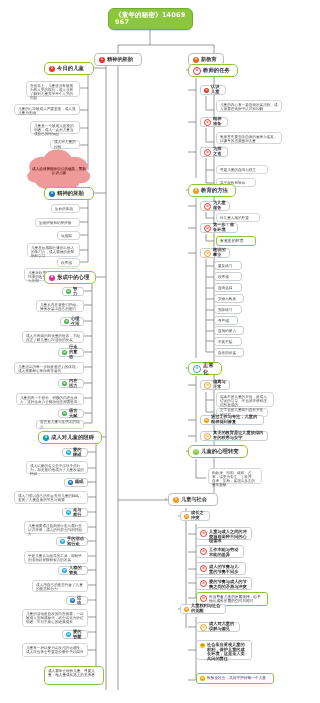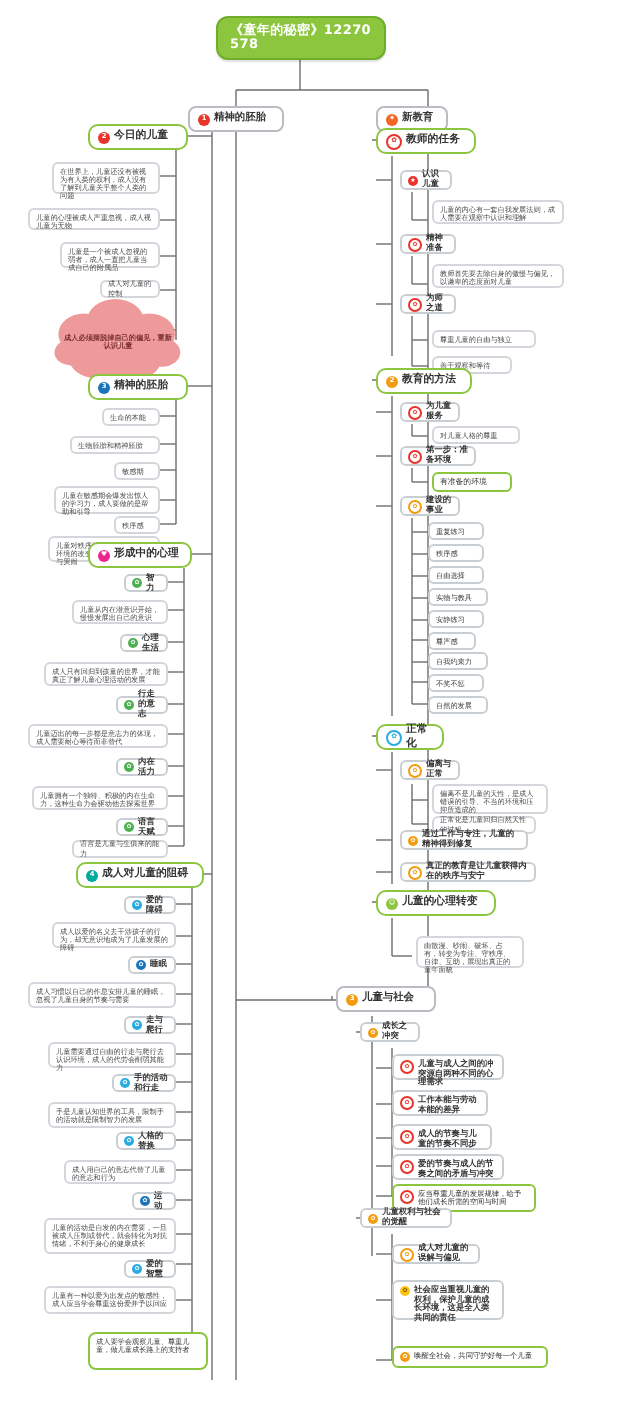--- a/index.html
+++ b/index.html
@@ -212,21 +212,21 @@
       <path d="M196,598 L188,598"></path>
 
       <path d="M196,617 L196,680"></path>
       <path d="M196,627 L188,627"></path>
       <path d="M196,650 L188,650"></path>
       <path d="M196,680 L188,680"></path>
     </g>
   </svg>
 
   <div class="node root" style="left:108px;top:8px;width:85px;height:22px;">
-    <span class="txt">《童年的秘密》12270578</span>
+    <span class="txt">《童年的秘密》14069967</span>
   </div>
 
   <div class="node l1" style="left:94px;top:53px;width:48px;height:13px;">
     <span class="ic red">1</span>
     <span class="txt">精神的胚胎</span>
   </div>
 
   <div class="node hi" style="left:44px;top:62px;width:50px;height:13px;">
     <span class="ic red">2</span>
     <span class="txt">今日的儿童</span>

